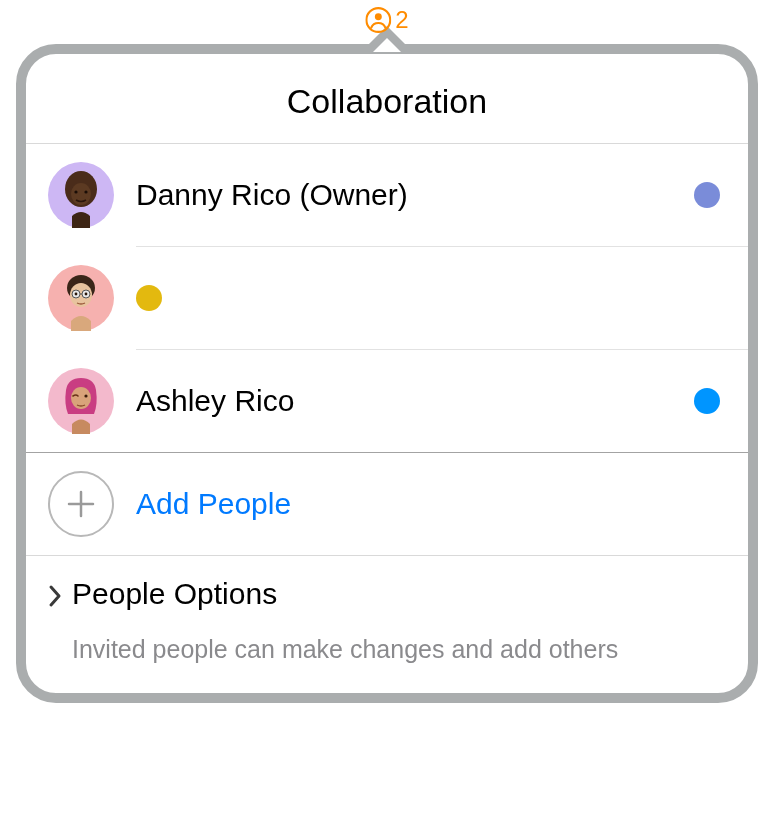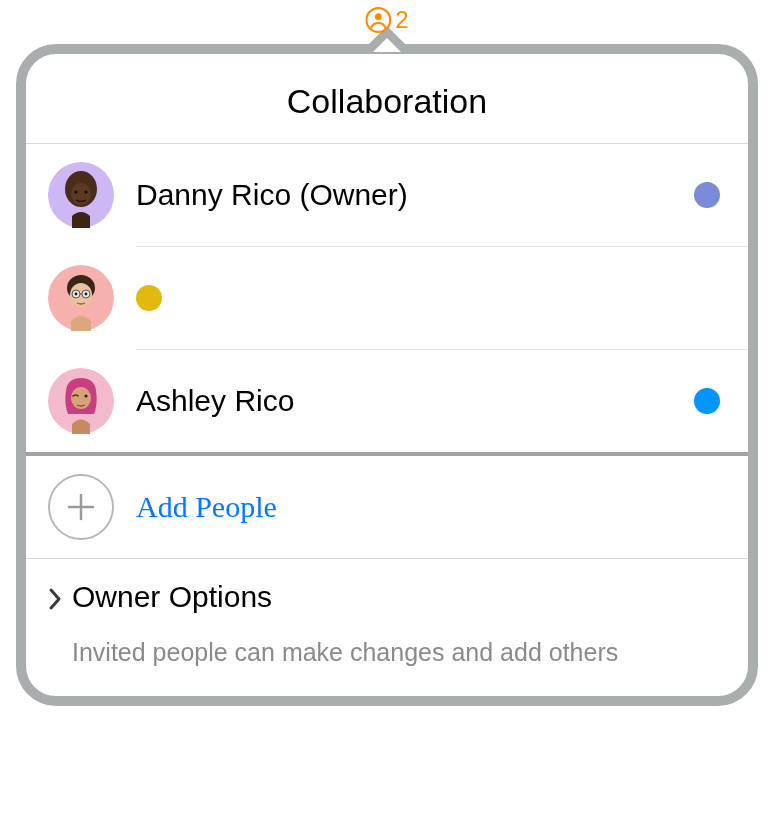--- a/index.html
+++ b/index.html
@@ -72,22 +72,21 @@
       align-items: center;
       padding: 18px 28px 18px 22px;
       min-height: 98px;
     }
     .row + .row { }
     .row-inner-border {
       margin-left: 110px;
       border-top: 1px solid #e2e2e2;
     }
     .row-full-border {
-      border-top: 4px solid #a3a3a3;
-      font-family: Liberation Serif, serif;
+      border-top: 1px solid #a3a3a3;
     }
     .avatar {
       width: 66px;
       height: 66px;
       border-radius: 50%;
       flex-shrink: 0;
       margin-right: 22px;
       position: relative;
     }
     .avatar svg { width: 100%; height: 100%; display: block; }
@@ -235,19 +234,19 @@
       <div class="add-label">Add People</div>
     </div>
 
     <div class="share-row">
       <div class="share-chevron">
         <svg viewBox="0 0 14 24">
           <path d="M3 3 L11 12 L3 21" fill="none" stroke="#3a3a3a" stroke-width="3" stroke-linecap="round" stroke-linejoin="round"></path>
         </svg>
       </div>
       <div class="share-text">
-        <div class="share-title">Owner Options</div>
+        <div class="share-title">People Options</div>
         <div class="share-sub">Invited people can make changes and add others</div>
       </div>
     </div>
 
   </div>
 </div>
 
 </body></html>

